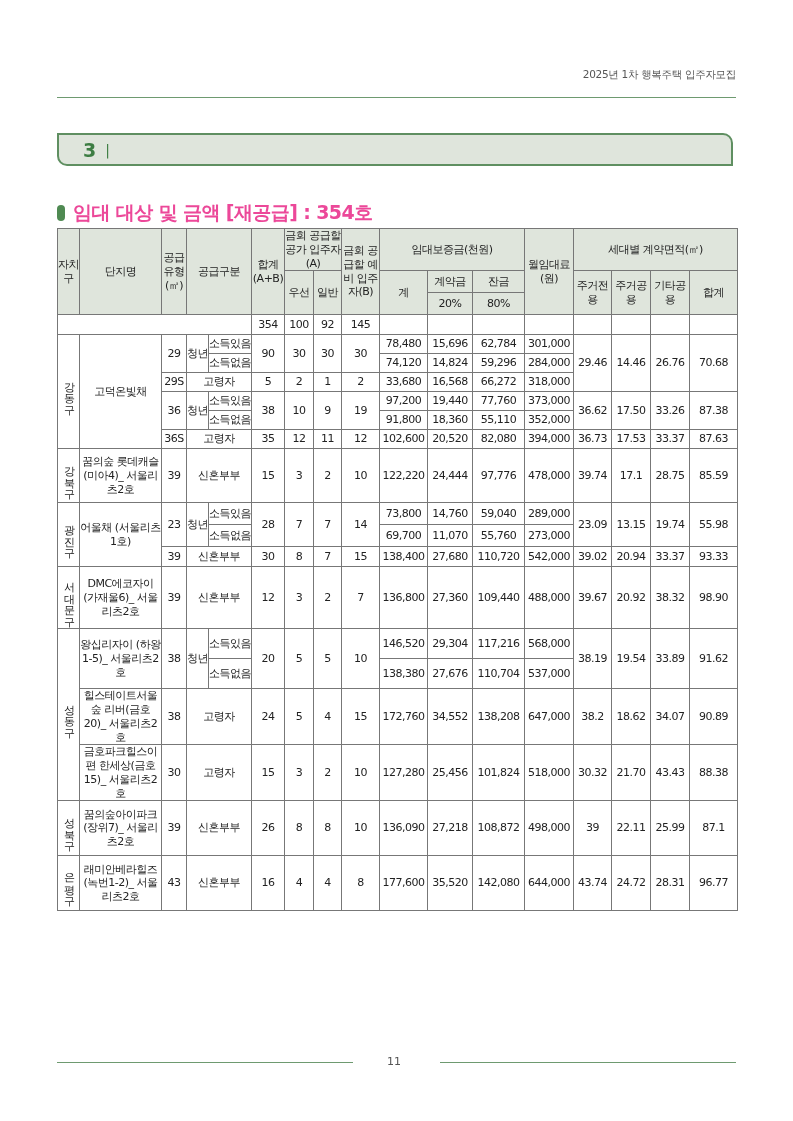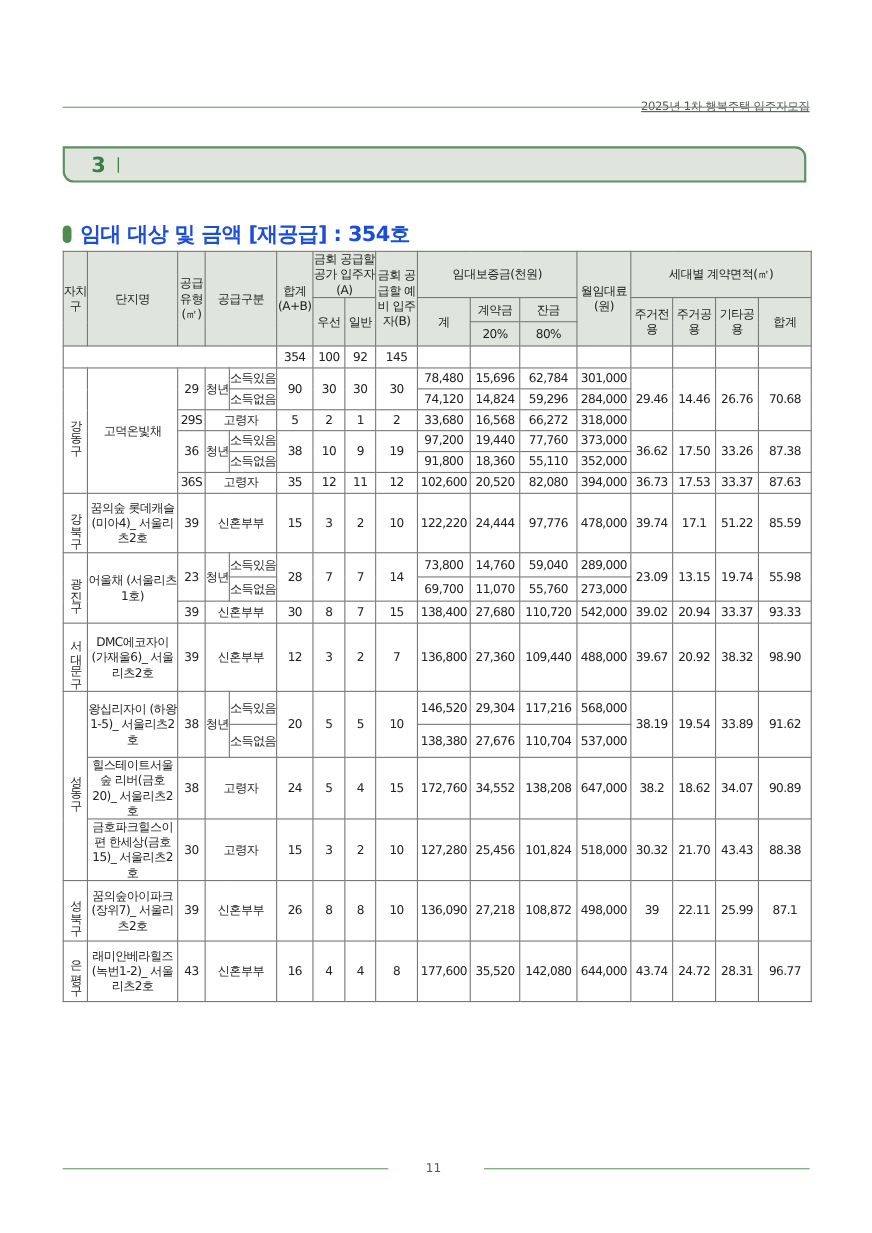--- a/index.html
+++ b/index.html
@@ -1,28 +1,28 @@
 <!DOCTYPE html>
 <html><head>
 <meta charset="utf-8">
 <style>
   html, body { margin: 0; padding: 0; background: #ffffff; }
   body { width: 793px; height: 1121px; position: relative; overflow: hidden;
          font-family: "DejaVu Sans", "Liberation Sans", sans-serif; color: #222; }
-  .running-head { position: absolute; right: 57px; top: 90px; font-size: 10.5px; color: #555; letter-spacing: -0.3px; text-decoration: underline; }
+  .running-head { position: absolute; right: 57px; top: 68px; font-size: 10.5px; color: #555; letter-spacing: -0.3px; }
   .head-rule { position: absolute; left: 57px; right: 57px; top: 97px; height: 0; border-top: 1.5px solid #6e9a70; }
   .section-bar { position: absolute; left: 57px; top: 133px; width: 676px; height: 33px;
                  background: #dfe5dc; border: 2.5px solid #5f8f61; border-top-right-radius: 10px;
                  border-bottom-left-radius: 10px; box-sizing: border-box; display: flex; align-items: center; padding-left: 24px; }
   .section-bar .num { font-size: 19px; font-weight: bold; color: #3d7d43; }
   .section-bar .sep { font-size: 14px; color: #3d7d43; margin: 0 9px; }
   .section-bar .title { font-size: 19px; font-weight: bold; color: #3d7d43; letter-spacing: -0.5px; }
   .subhead { position: absolute; left: 57px; top: 200px; display: flex; align-items: center; }
   .subhead .bullet { width: 8px; height: 16px; border-radius: 4px; background: #4f8a52; margin-right: 8px; }
-  .subhead .text { font-size: 19px; font-weight: bold; color: #1d4ed8; letter-spacing: -0.6px; }
+  .subhead .text { font-size: 19px; font-weight: bold; color: #ec4899; letter-spacing: -0.6px; }
   table.supply { position: absolute; left: 57px; top: 228px; width: 680px; border-collapse: collapse; table-layout: fixed;
                  font-size: 11px; letter-spacing: -0.5px; }
   table.supply td, table.supply th { border: 1px solid #777; text-align: center; vertical-align: middle; padding: 0; line-height: 1.25; }
   table.supply th { background: #dfe5dc; font-weight: normal; color: #222; }
   table.supply td.gu { writing-mode: vertical-rl; text-orientation: upright; letter-spacing: 1px; }
   .foot-rule { position: absolute; top: 1062px; height: 0; border-top: 1.5px solid #6e9a70; }
   .foot-rule.l { left: 57px; width: 296px; }
   .foot-rule.r { left: 440px; width: 296px; }
   .page-num { position: absolute; left: 387px; top: 1055px; font-size: 11px; color: #555; }
 </style>
@@ -195,21 +195,21 @@
       <td>15</td>
       <td>3</td>
       <td>2</td>
       <td>10</td>
       <td>122,220</td>
       <td>24,444</td>
       <td>97,776</td>
       <td>478,000</td>
       <td>39.74</td>
       <td>17.1</td>
-      <td>51.22</td>
+      <td>28.75</td>
       <td>85.59</td>
     </tr>
 
     <tr style="height:22px">
       <td class="gu" rowspan="3">광진구</td>
       <td rowspan="3">어울채 (서울리츠1호)</td>
       <td rowspan="2">23</td>
       <td rowspan="2">청년</td>
       <td>소득있음</td>
       <td rowspan="2">28</td>

